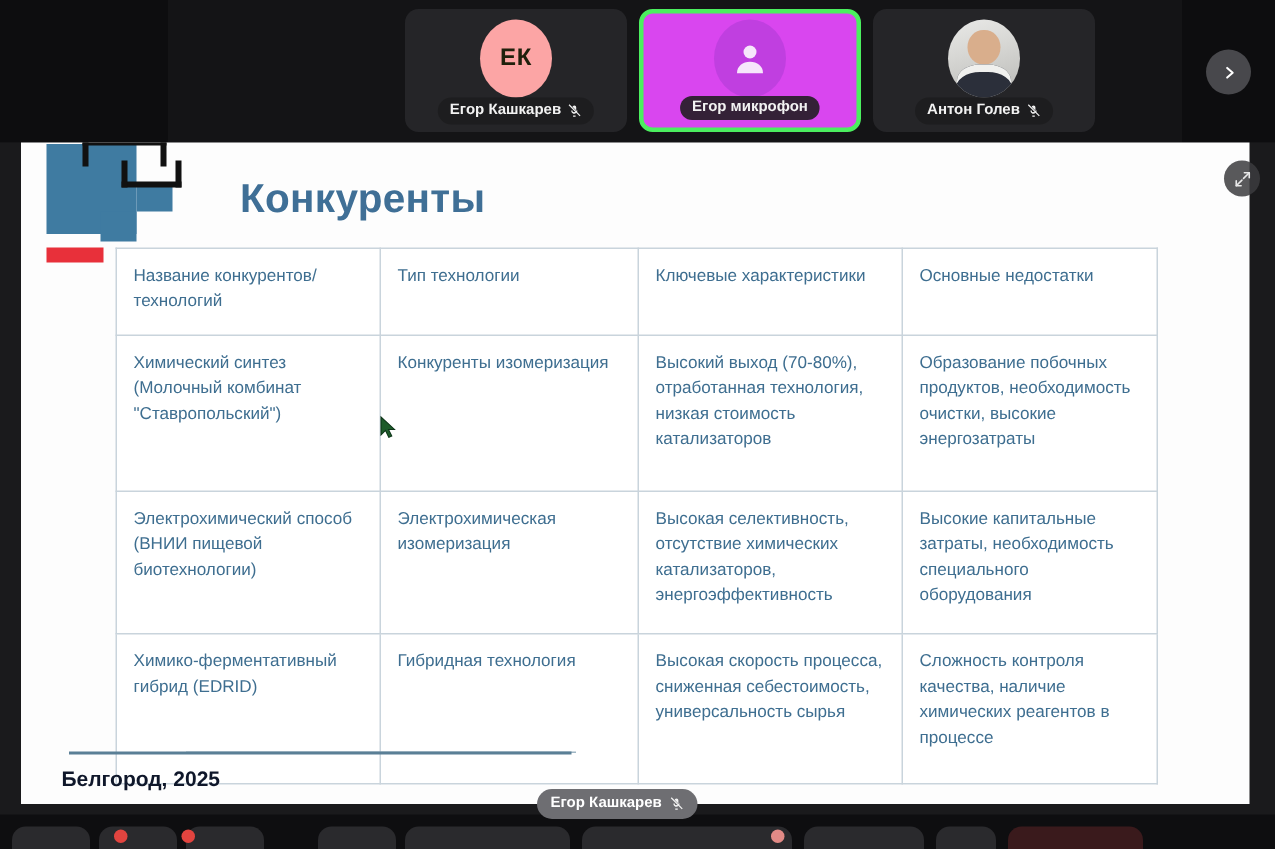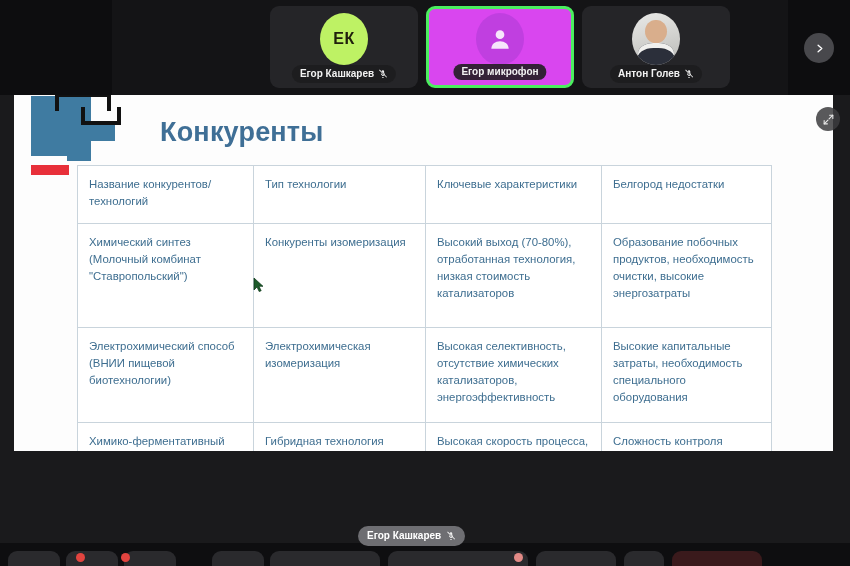--- a/index.html
+++ b/index.html
@@ -44,21 +44,21 @@
       radial-gradient(circle at 38% 72%, #f3a63a 0 26%, transparent 27%),
       radial-gradient(circle at 70% 75%, #e8d44a 0 18%, transparent 19%),
       linear-gradient(160deg,#e6e3c8 0%,#cbbf8e 45%,#6d7a4a 100%);
   }
   .av-photo-1::after{
     content:""; position:absolute; left:52%; top:18%;
     width:38%; height:46%; border-radius:50% 50% 45% 45%;
     background:#5a3d2b; opacity:.85;
   }
   .av-initials{
-    background:#bef264; color:#20200c;
+    background:#fca5a5; color:#20200c;
     font-size:16px; font-weight:700; letter-spacing:.5px;
   }
   .av-purple{ background:#c03fe0; }
   .av-purple svg{ width:26px; height:26px; display:block; }
   .av-photo-2{
     background:linear-gradient(165deg,#e9e9e7 0%,#d7d7d4 40%,#b9b9b6 100%);
     position:relative;
   }
   .av-photo-2::before{
     content:""; position:absolute; left:28%; top:14%;
@@ -89,21 +89,21 @@
     display:flex; align-items:center; justify-content:center;
   }
   #next-page-button svg{ width:11px; height:11px; }
 
   
   #slide-viewer{
     position:absolute; left:0; top:95px; width:850px; height:448px;
     background:#1a1a1c;
   }
   #slide{
-    position:absolute; left:14px; top:0px; width:819px; height:356px;
+    position:absolute; left:14px; top:0px; width:819px; height:441px;
     background:#fdfdfd; overflow:hidden;
   }
   #slide-inner{ position:absolute; inset:0; }
 
   
   #slide-logo{ position:absolute; left:11px; top:0px; width:96px; height:96px; }
   .logo-blue{
     position:absolute; left:6px; top:1px; width:60px; height:60px;
     background:#3f7ba1;
   }
@@ -278,21 +278,21 @@
             <col class="c1">
             <col class="c2">
             <col class="c3">
             <col class="c4">
           </colgroup>
         <tbody>
           <tr class="row-head">
             <td>Название конкурентов/технологий</td>
             <td>Тип технологии</td>
             <td>Ключевые характеристики</td>
-            <td>Белгород недостатки</td>
+            <td>Основные недостатки</td>
           </tr>
           <tr class="row-1">
             <td>Химический синтез (Молочный комбинат "Ставропольский")</td>
             <td>Конкуренты изомеризация</td>
             <td>Высокий выход (70-80%), отработанная технология, низкая стоимость катализаторов</td>
             <td>Образование побочных продуктов, необходимость очистки, высокие энергозатраты</td>
           </tr>
           <tr class="row-2">
             <td>Электрохимический способ (ВНИИ пищевой биотехнологии)</td>
             <td>Электрохимическая изомеризация</td>

